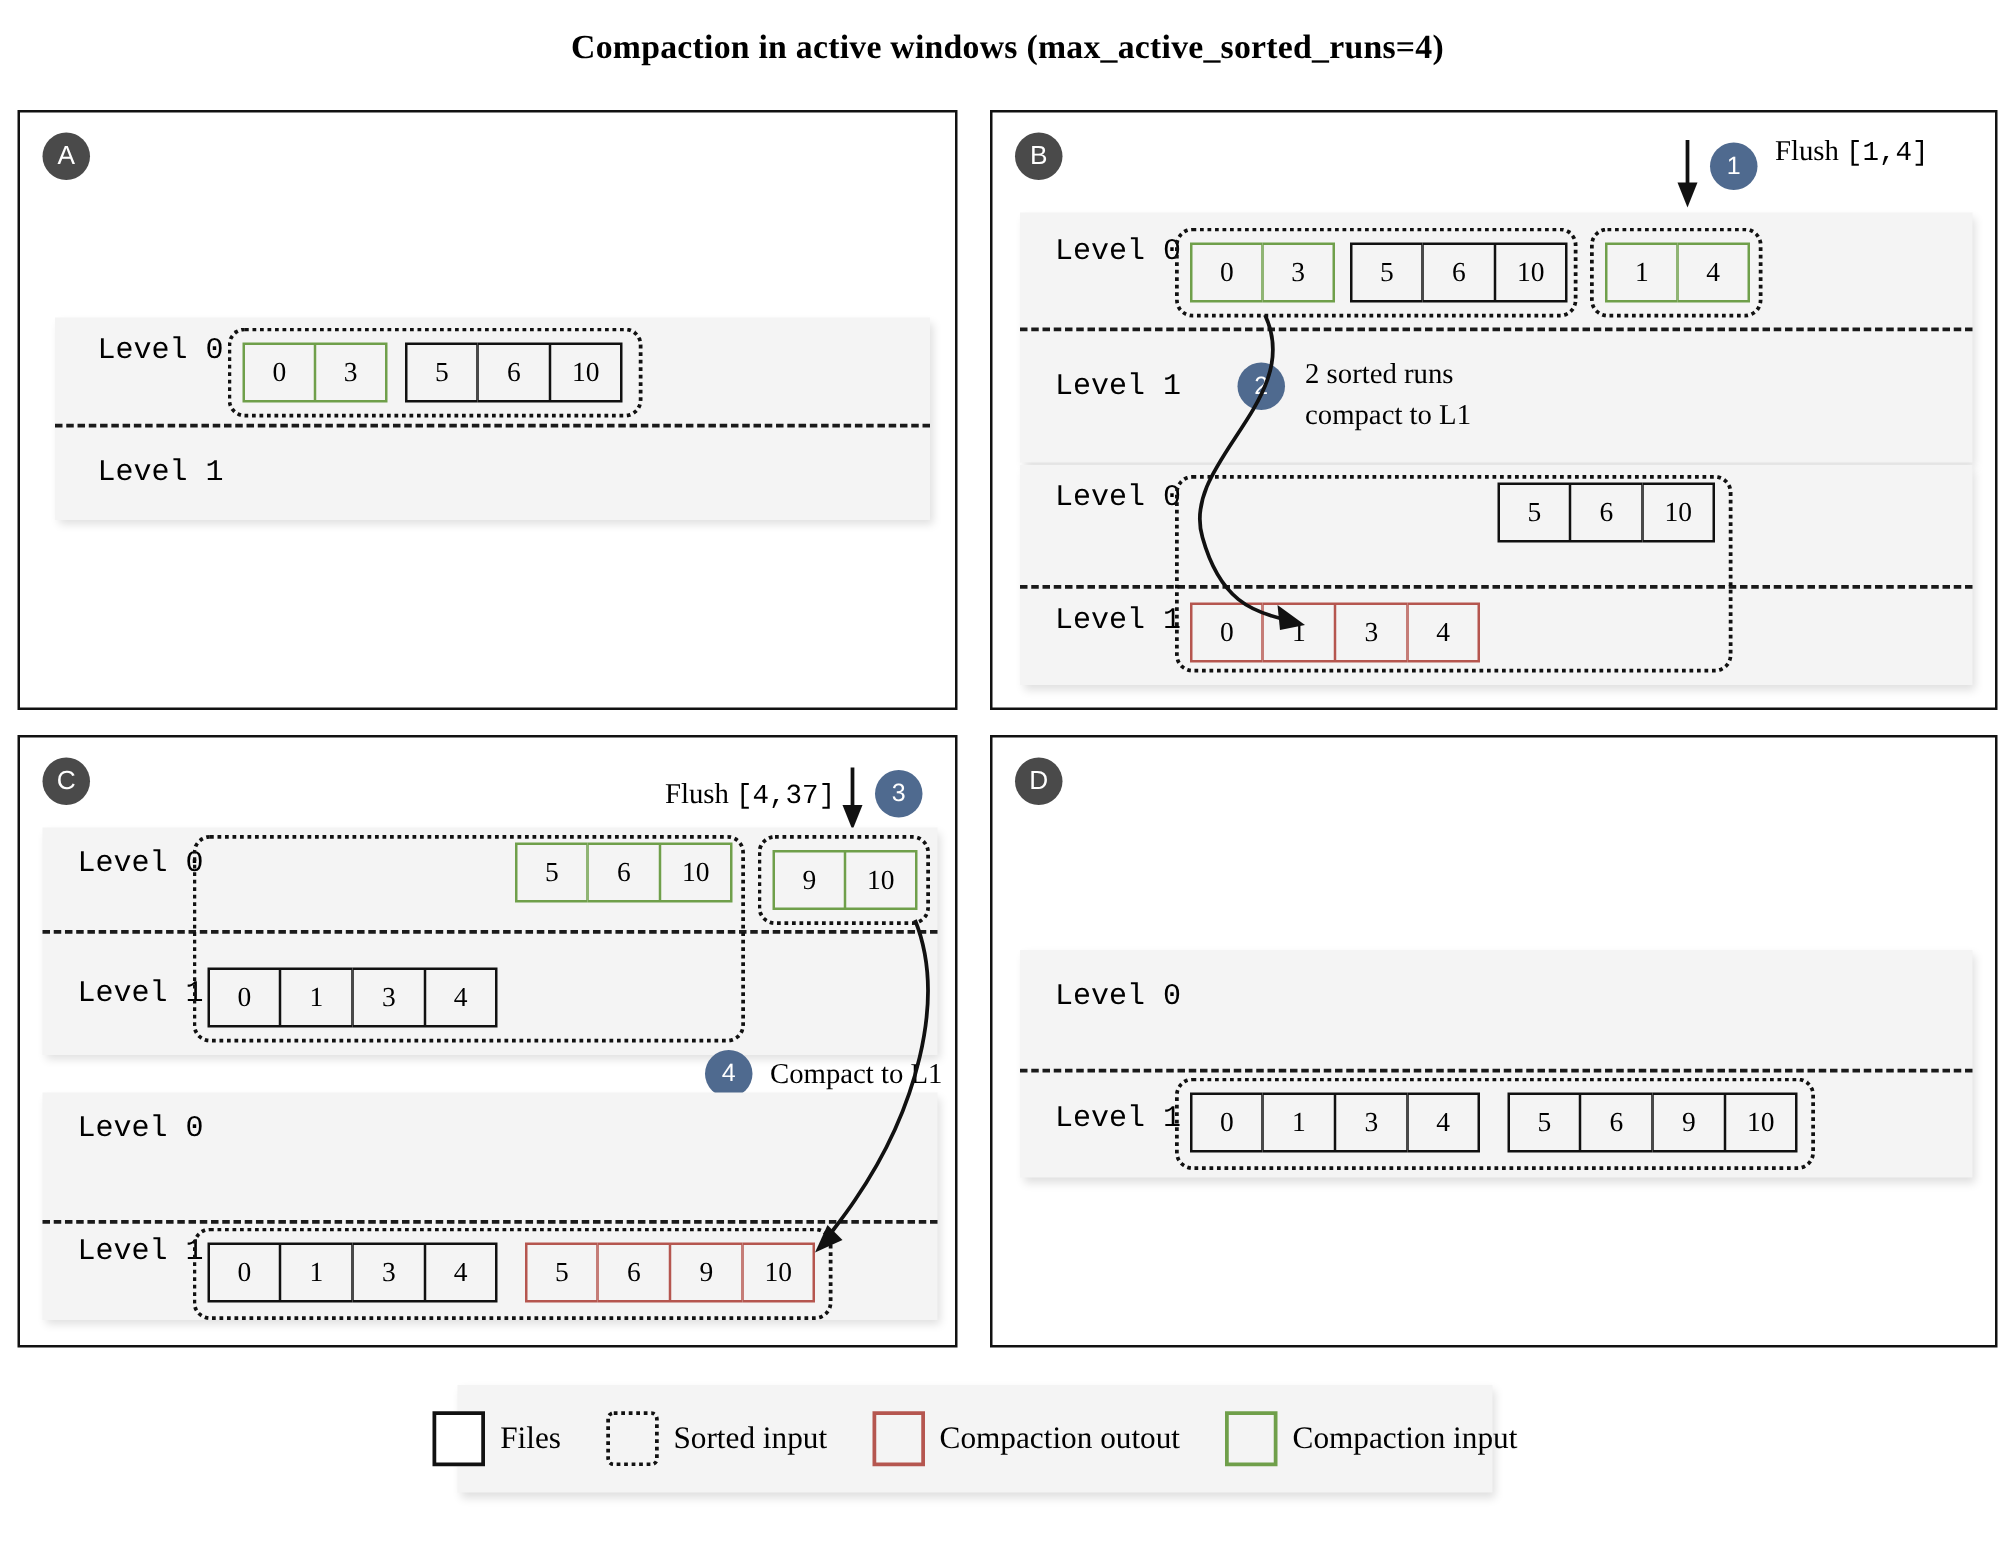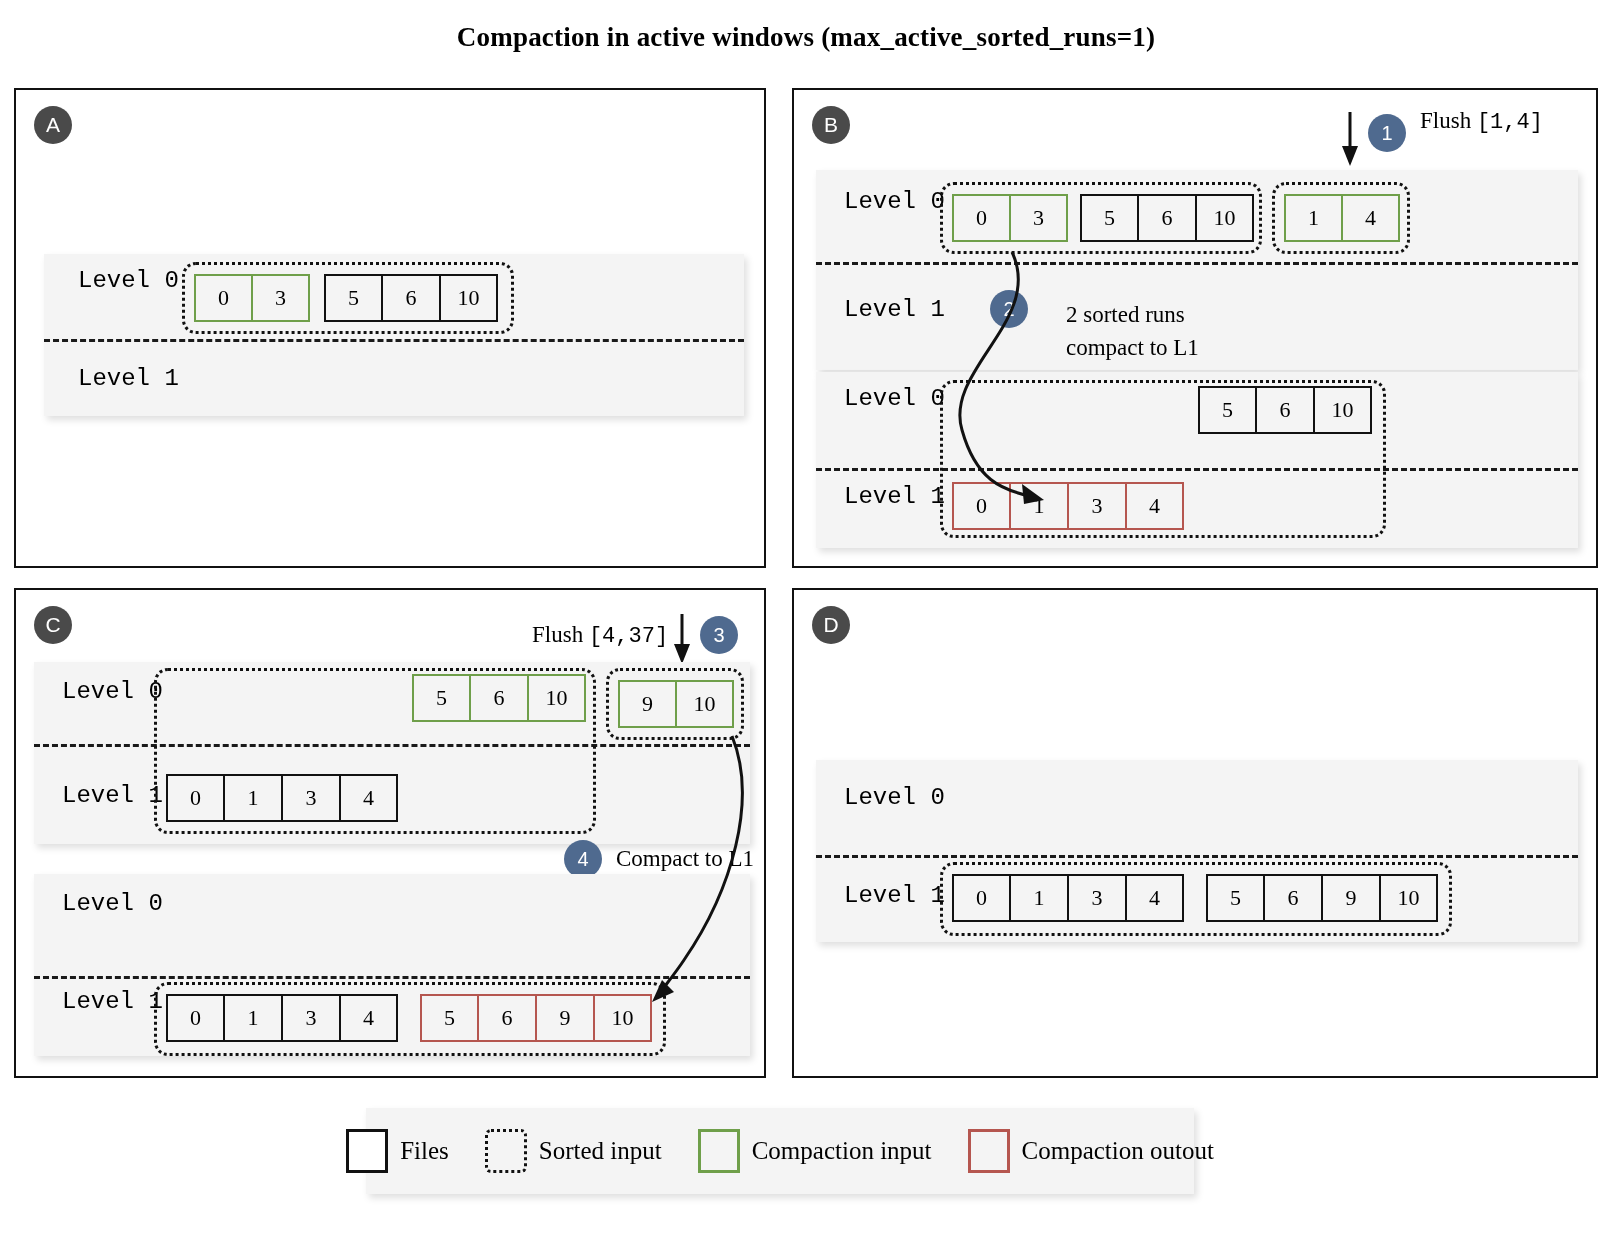--- a/index.html
+++ b/index.html
@@ -79,21 +79,21 @@
   .leg-swatch{width:42px;height:44px;box-sizing:border-box;background:#fff;}
   .leg-swatch.files{border:3px solid #111;}
   .leg-swatch.runs{border:3px dotted #111;border-radius:6px;background:transparent;}
   .leg-swatch.input{border:3px solid #6f9f4a;background:transparent;}
   .leg-swatch.output{border:3px solid #b5564f;background:transparent;}
   .leg-text{font-size:25px;font-family:"Liberation Serif",serif;white-space:nowrap;}
 </style>
 </head>
 <body>
 
-<div class="abs" id="title">Compaction in active windows (max_active_sorted_runs=1)</div>
+<div class="abs" id="title">Compaction in active windows (max_active_sorted_runs=4)</div>
 
 <div class="panel" id="panelA">
   <div class="panel-badge">A</div>
 
   <div class="band" style="left:28px;top:164px;width:700px;height:162px;"></div>
   <div class="lvl-label" style="left:62px;top:177px;">Level 0</div>
   <div class="divider" style="left:28px;top:249px;width:700px;"></div>
   <div class="lvl-label" style="left:62px;top:275px;">Level 1</div>
 
   <div class="srun" style="left:166px;top:172px;width:332px;height:72px;"></div>
@@ -138,21 +138,21 @@
     <div class="cell">10</div>
   </div>
 
   <div class="srun" style="left:478px;top:92px;width:138px;height:72px;"></div>
   <div class="run green" style="left:490px;top:104px;">
     <div class="cell">1</div>
     <div class="cell">4</div>
   </div>
 
   <div class="step" style="left:196px;top:200px;">2</div>
-  <div class="note" style="left:250px;top:208px;margin-left:22px;">
+  <div class="note" style="left:250px;top:192px;">
     <div>2 sorted runs</div>
     <div>compact to L1</div>
   </div>
 
   <div class="band" style="left:22px;top:282px;width:762px;height:176px;"></div>
   <div class="lvl-label" style="left:50px;top:295px;">Level 0</div>
   <div class="divider" style="left:22px;top:378px;width:762px;"></div>
   <div class="lvl-label" style="left:50px;top:393px;">Level 1</div>
 
   <div class="srun" style="left:146px;top:290px;width:446px;height:158px;"></div>
@@ -267,20 +267,20 @@
 <div id="legend">
   <div class="leg-item">
     <div class="leg-swatch files"></div>
     <div class="leg-text">Files</div>
   </div>
   <div class="leg-item">
     <div class="leg-swatch runs"></div>
     <div class="leg-text">Sorted input</div>
   </div>
   <div class="leg-item">
+    <div class="leg-swatch output"></div>
+    <div class="leg-text">Compaction outout</div>
+  </div>
+  <div class="leg-item">
     <div class="leg-swatch input"></div>
     <div class="leg-text">Compaction input</div>
   </div>
-  <div class="leg-item">
-    <div class="leg-swatch output"></div>
-    <div class="leg-text">Compaction outout</div>
-  </div>
 </div>
 
 </body></html>

